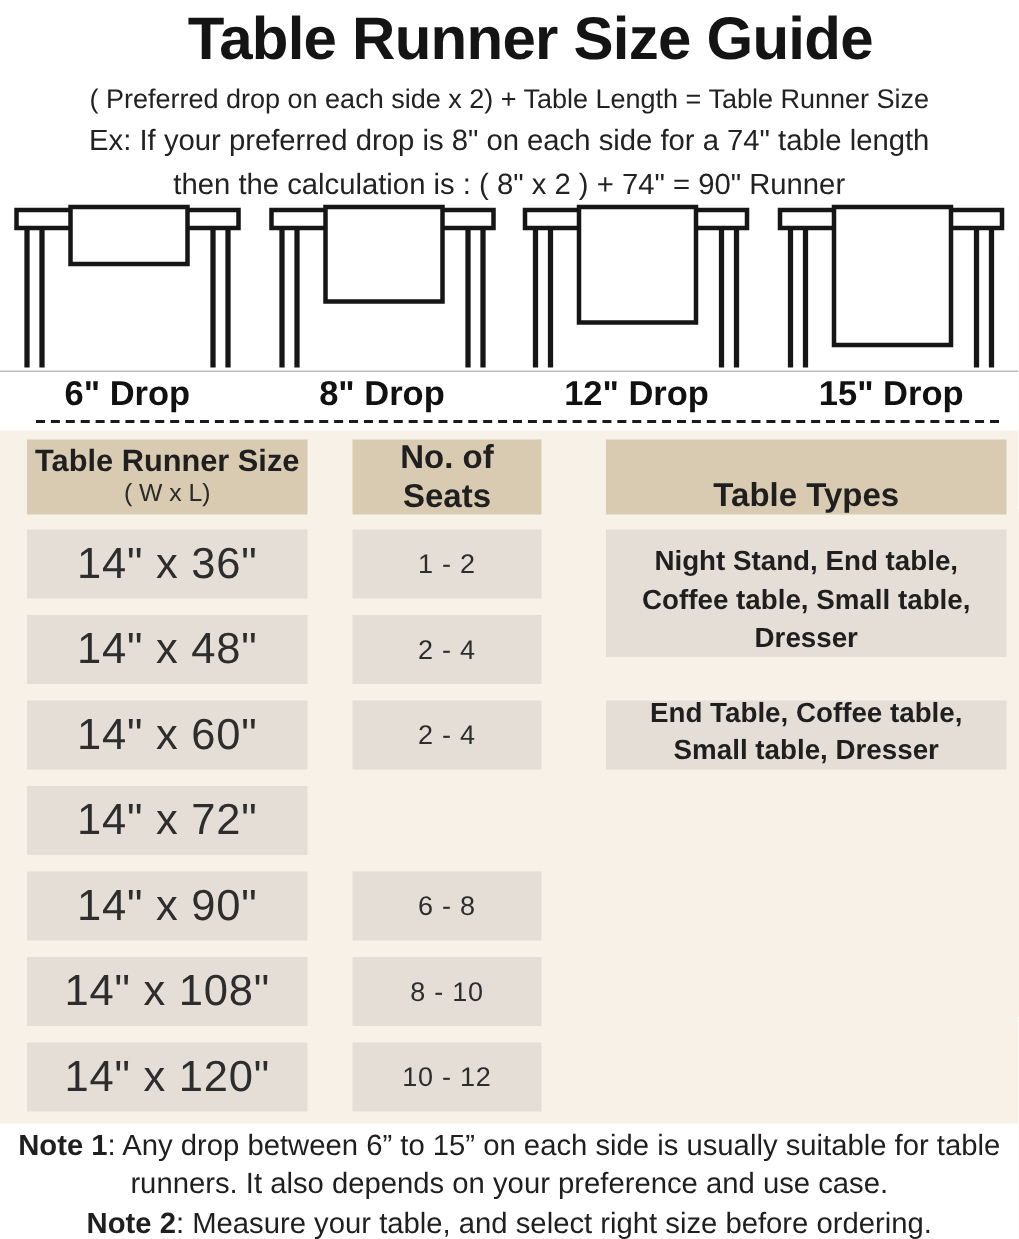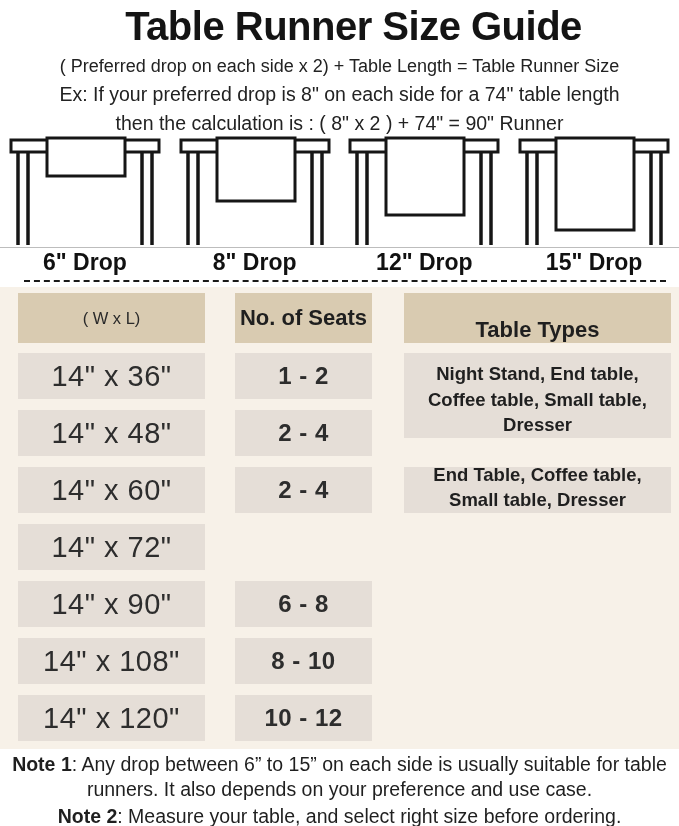--- a/index.html
+++ b/index.html
@@ -48,40 +48,40 @@
   
   .grid-panel {
     position: absolute; top: 287px; left: 0; width: 679px; height: 462px;
     background: #f7f1e8;
   }
   .cell {
     position: absolute; display: flex; align-items: center; justify-content: center;
     text-align: center;
   }
   .col1 { left: 18px;  width: 187px; }
-  .col2 { left: 235px; width: 137px; }
+  .col2 { left: 235px; width: 126px; }
   .col3 { left: 404px; width: 267px; align-items: flex-end; }
   .hrow { top: 6px; height: 50px; background: #d9cbb1; }
   .r1 { top: 66px;  height: 46px; }
   .r2 { top: 123px; height: 46px; }
   .r3 { top: 180px; height: 46px; }
   .r4 { top: 237px; height: 46px; }
   .r5 { top: 294px; height: 46px; }
   .r6 { top: 351px; height: 46px; }
   .r7 { top: 408px; height: 46px; }
   .span12 { top: 66px;  height: 85px; }
   .span3  { top: 180px; height: 46px; }
   .span47 { top: 237px; height: 217px; }
   .datacell { background: #e5ded7; }
   .hdr-stack { display: flex; flex-direction: column; line-height: 1.12; }
   .hdr-main { font-size: 20.5px; font-weight: 700; color: #1f1f1f; }
   .hdr-sub  { font-size: 16.5px; font-weight: 400; color: #2a2a2a; }
   .hdr-single { font-size: 22px; font-weight: 700; color: #1f1f1f; }
   .size-text { font-size: 29px; font-weight: 400; color: #2d2d2d; letter-spacing: 0.5px; }
-  .seats-text { font-size: 24px; font-weight: 700; color: #2d2d2d; letter-spacing: 0.5px; }
+  .seats-text { font-size: 18px; font-weight: 400; color: #2d2d2d; letter-spacing: 0.5px; }
   .types-text { font-size: 18.5px; font-weight: 700; color: #1f1f1f; line-height: 1.38; padding: 0 12px; }
   .narrow { max-width: 185px; }
 
   
   .notes {
     position: absolute; top: 750px; left: 0; width: 679px; text-align: center;
     font-size: 19.5px; color: #1f1f1f; line-height: 1.28;
   }
   .notes p { margin-top: 2px; }
   .notes b { font-weight: 700; }
@@ -152,20 +152,21 @@
     <span class="drop-label">12" Drop</span>
     <span class="drop-label">15" Drop</span>
   </div>
 
   <div class="dashed-sep"></div>
 
   <div class="grid-panel">
 
     <div class="cell col1 hrow">
       <div class="hdr-stack">
+        <span class="hdr-main">Table Runner Size</span>
         <span class="hdr-sub">( W x L)</span>
       </div>
     </div>
     <div class="cell col2 hrow">
       <span class="hdr-single">No. of Seats</span>
     </div>
     <div class="cell col3 hrow">
       <span class="hdr-single">Table Types</span>
     </div>
 

